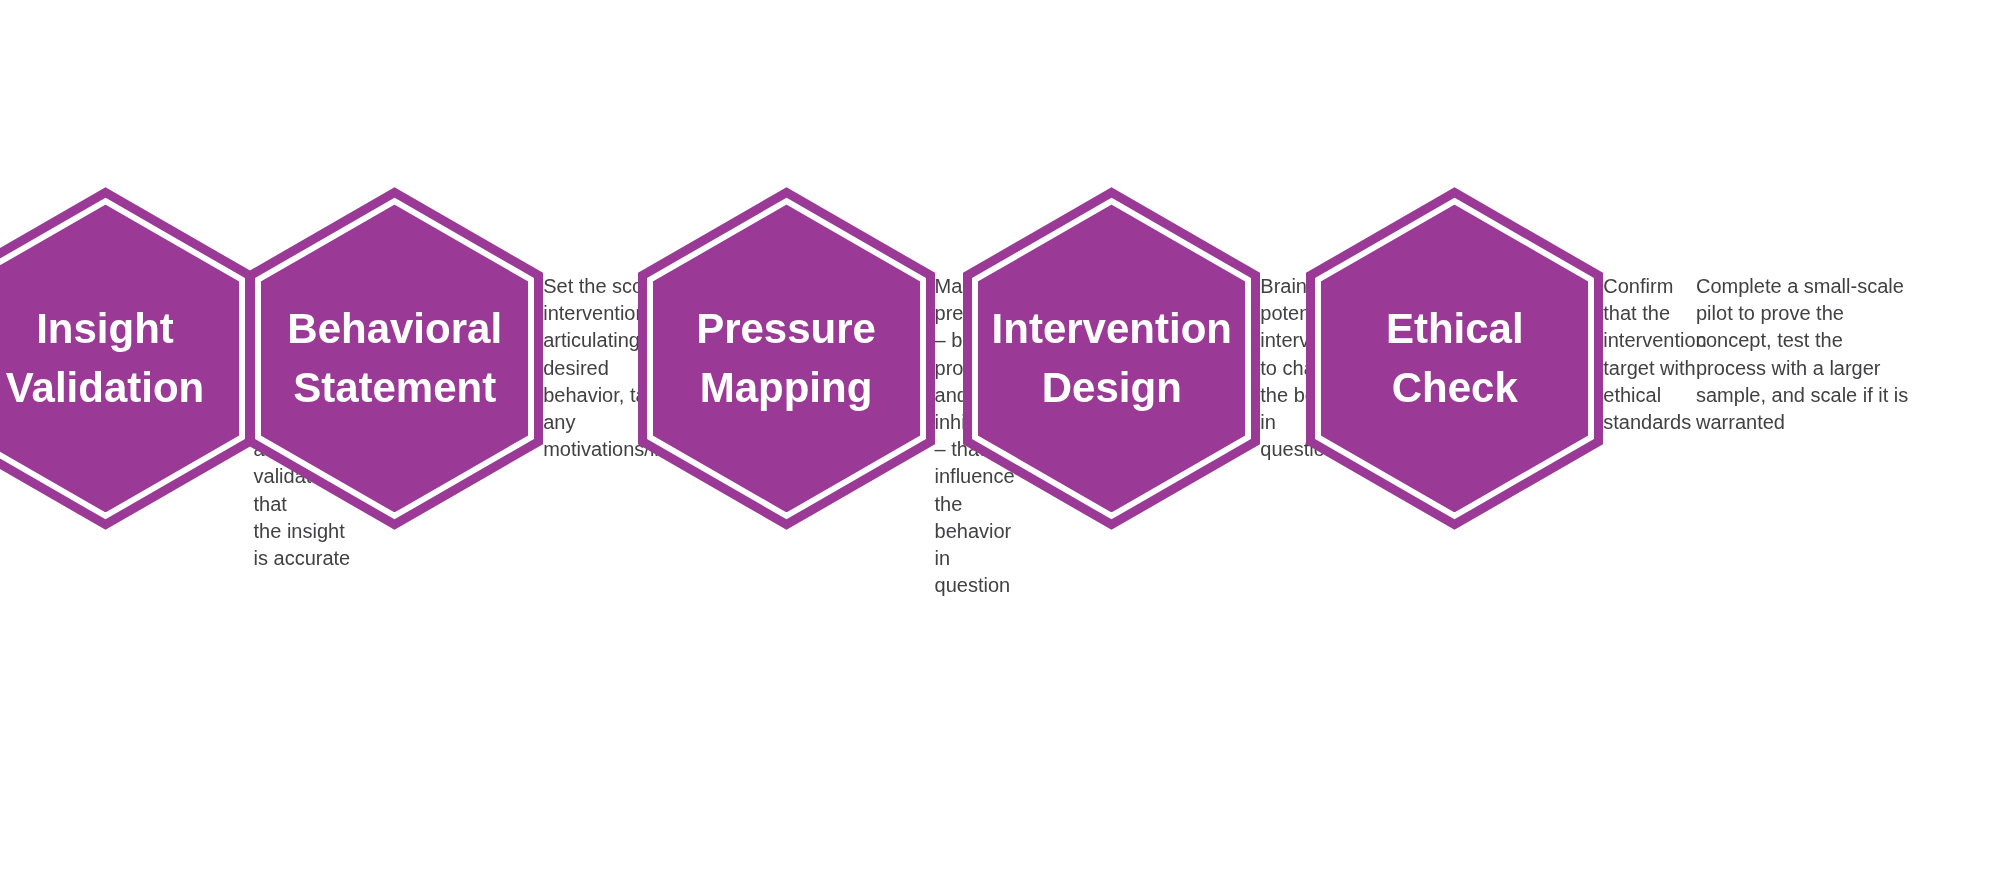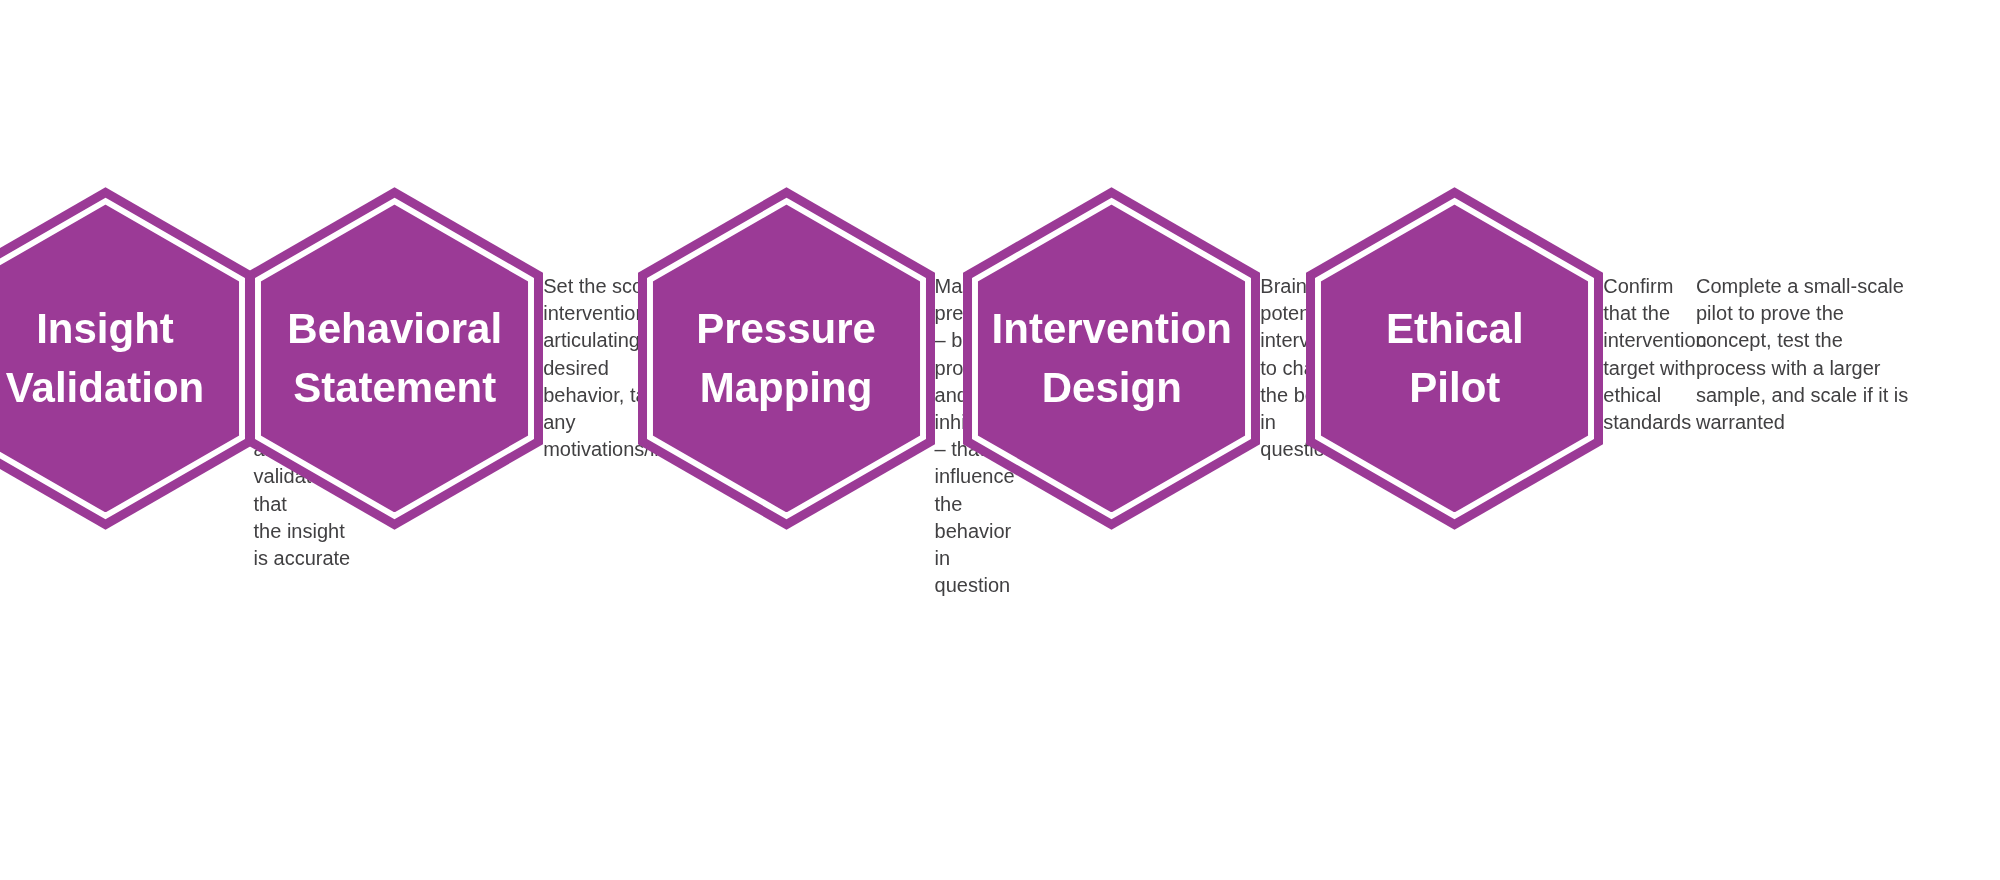--- a/index.html
+++ b/index.html
@@ -118,21 +118,21 @@
 question</p>
   </div>
 
   <div class="stage-column">
     <div class="hexagon">
       <svg viewBox="0 0 260 300">
         <polygon points="130,0 260,75 260,225 130,300 0,225 0,75" fill="var(--accent)"></polygon>
         <polygon points="130,12.2 249.5,81.1 249.5,218.9 130,287.8 10.5,218.9 10.5,81.1" fill="none" stroke="#FFFFFF" stroke-width="5.2"></polygon>
       </svg>
       <div class="hex-title">Ethical
-Pilot</div>
+Check</div>
     </div>
     <p class="stage-desc">Confirm that the
 intervention target with
 ethical standards</p>
   </div>
 
   <div class="stage-column">
     <p class="stage-desc">Complete a small-scale
 pilot to prove the
 concept, test the

